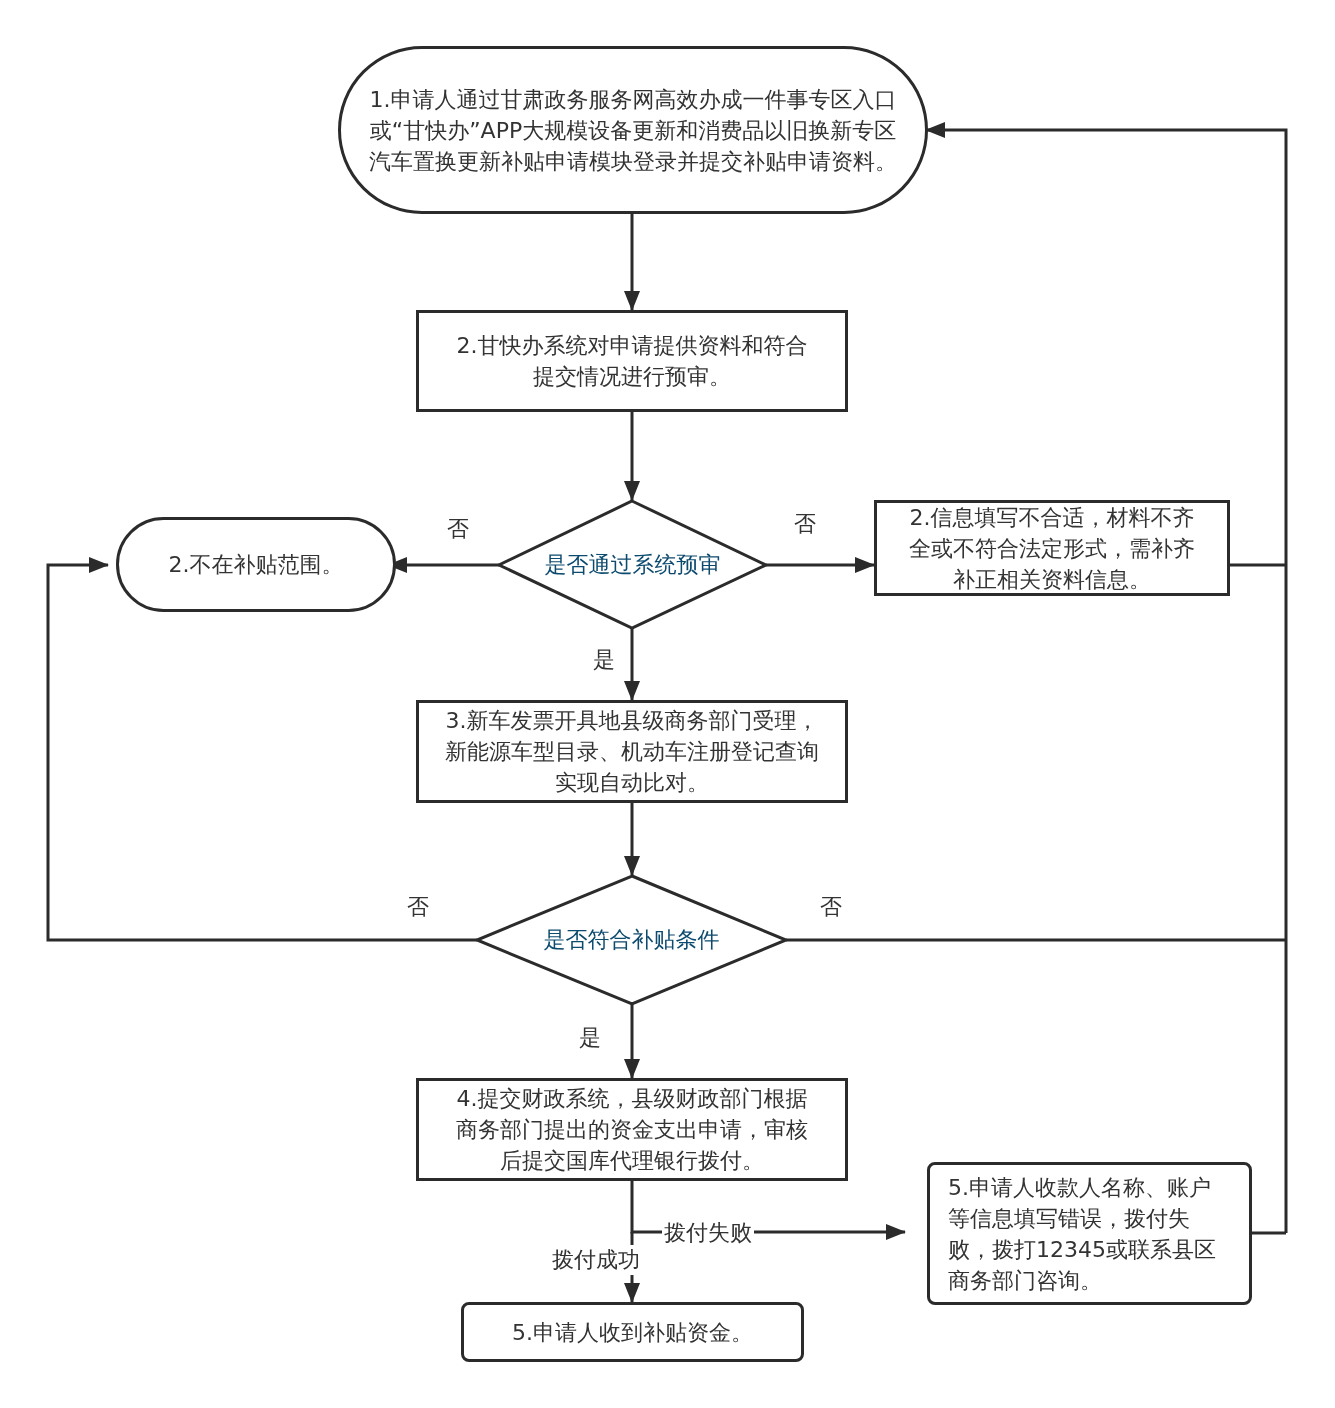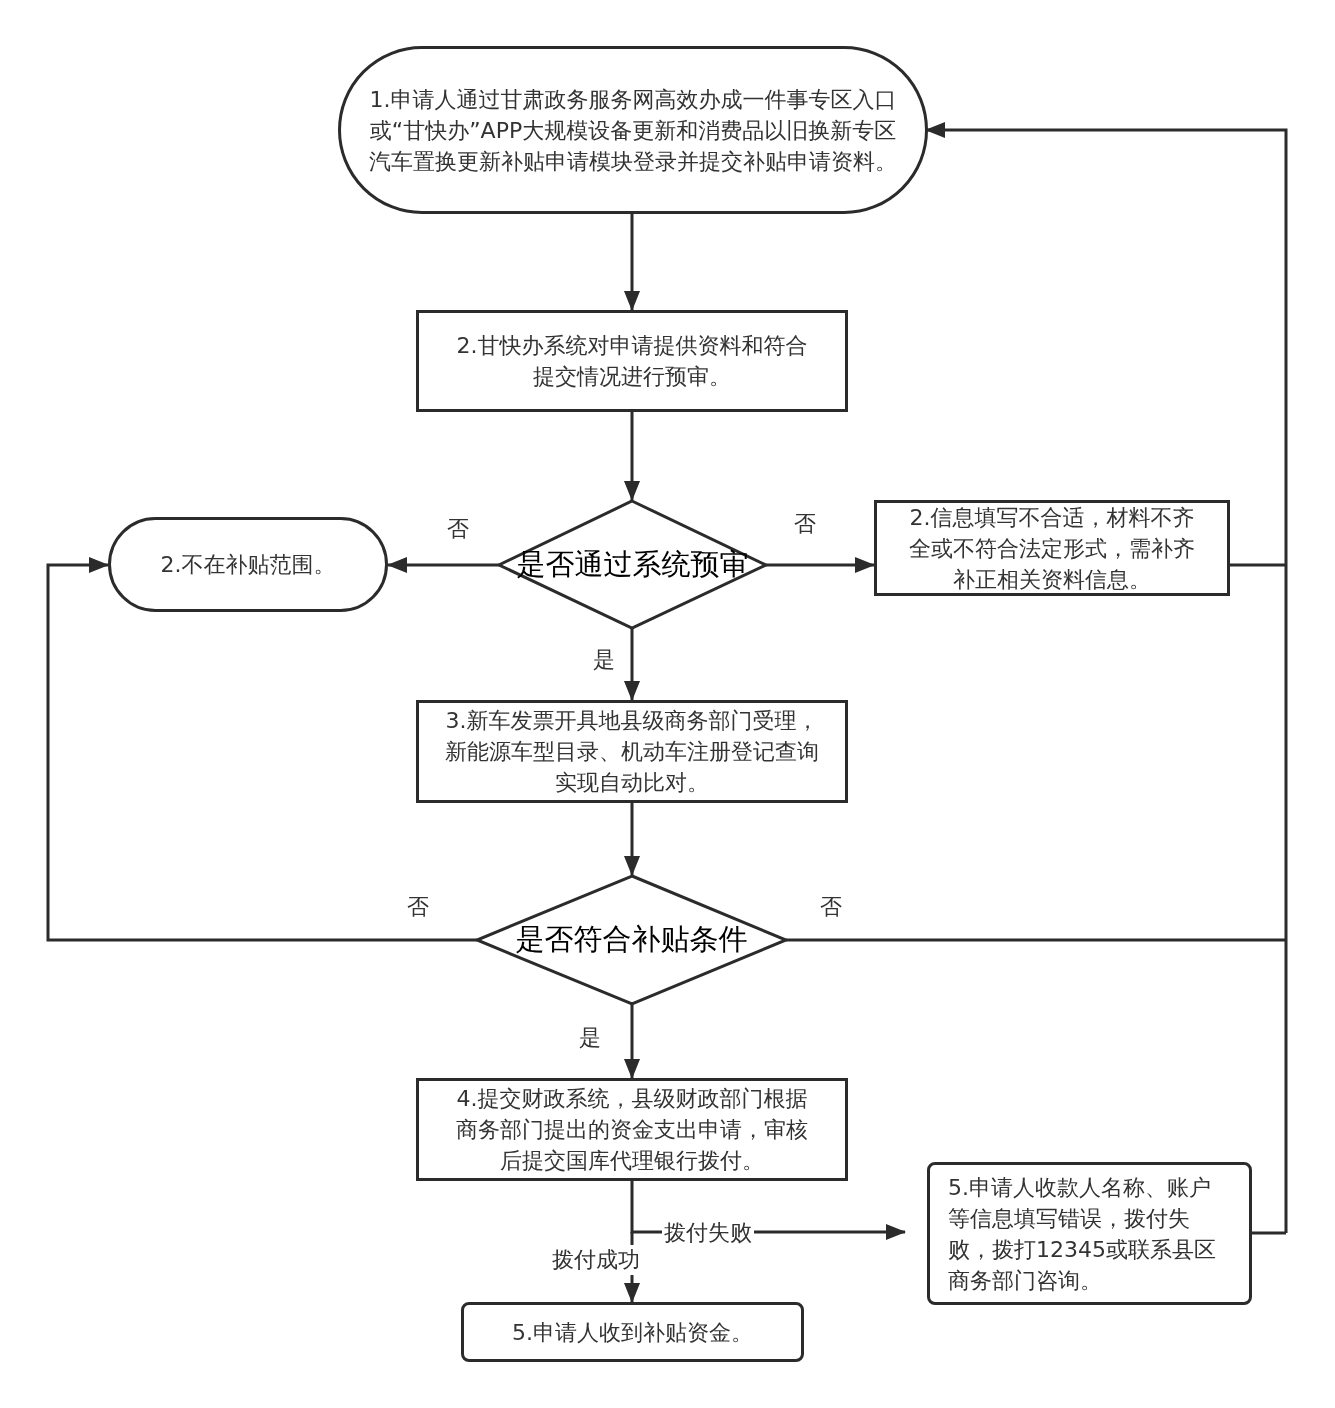--- a/index.html
+++ b/index.html
@@ -6,21 +6,21 @@
   body { width: 1335px; height: 1408px; position: relative; overflow: hidden;
          font-family: "DejaVu Sans", "Liberation Sans", sans-serif; color: #333333; }
   svg.wires { position: absolute; left: 0; top: 0; width: 1335px; height: 1408px; }
   .node { position: absolute; box-sizing: border-box; border: 3px solid #2b2b2b; background: #fff;
           display: flex; align-items: center; justify-content: center; text-align: center;
           font-size: 22px; line-height: 31px; color: #333; }
   .node span { display: block; }
   .terminal { border-radius: 60px; }
   .rounded { border-radius: 8px; }
   .diamond-text { position: absolute; display: flex; align-items: center; justify-content: center;
-                  font-size: 29px; color: #000000; text-align: center; }
+                  font-size: 22px; color: #0c4a6e; text-align: center; }
   .label { position: absolute; font-size: 22px; color: #333; background: transparent; white-space: nowrap; }
   .label.bg { background: #fff; padding: 0 2px; }
 </style>
 </head>
 <body>
 
 <svg class="wires" viewBox="0 0 1335 1408">
   <defs>
     <marker id="arr" markerWidth="10" markerHeight="10" refX="9" refY="5" orient="auto" markerUnits="userSpaceOnUse">
       <path d="M0,0 L10,5 L0,10 z" fill="#2b2b2b"></path>
@@ -68,21 +68,21 @@
 <div class="node terminal" style="left:338px; top:46px; width:590px; height:168px; padding:0 24px; border-radius:84px;">
   <span>1.申请人通过甘肃政务服务网高效办成一件事专区入口或“甘快办”APP大规模设备更新和消费品以旧换新专区汽车置换更新补贴申请模块登录并提交补贴申请资料。</span>
 </div>
 
 <div class="node" style="left:416px; top:310px; width:432px; height:102px; padding:0 30px;">
   <span>2.甘快办系统对申请提供资料和符合提交情况进行预审。</span>
 </div>
 
 <div class="diamond-text" style="left:499px; top:545px; width:267px; height:40px;">是否通过系统预审</div>
 
-<div class="node terminal" style="left:108px; top:517px; width:280px; height:95px; border-radius:48px;">
+<div class="node terminal" style="left:116px; top:517px; width:280px; height:95px; border-radius:48px;">
   <span>2.不在补贴范围。</span>
 </div>
 
 <div class="node" style="left:874px; top:500px; width:356px; height:96px; padding:0 28px;">
   <span>2.信息填写不合适，材料不齐全或不符合法定形式，需补齐补正相关资料信息。</span>
 </div>
 
 <div class="node" style="left:416px; top:700px; width:432px; height:103px; padding:0 24px;justify-content:flex-end;">
   <span>3.新车发票开具地县级商务部门受理，新能源车型目录、机动车注册登记查询实现自动比对。</span>
 </div>

